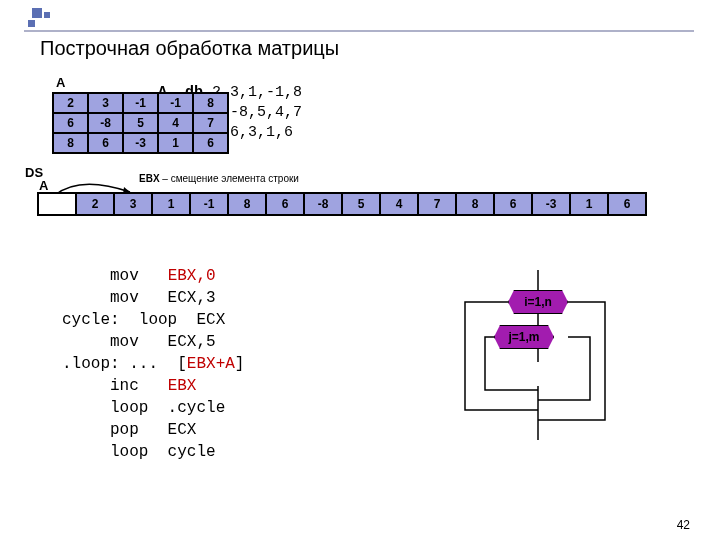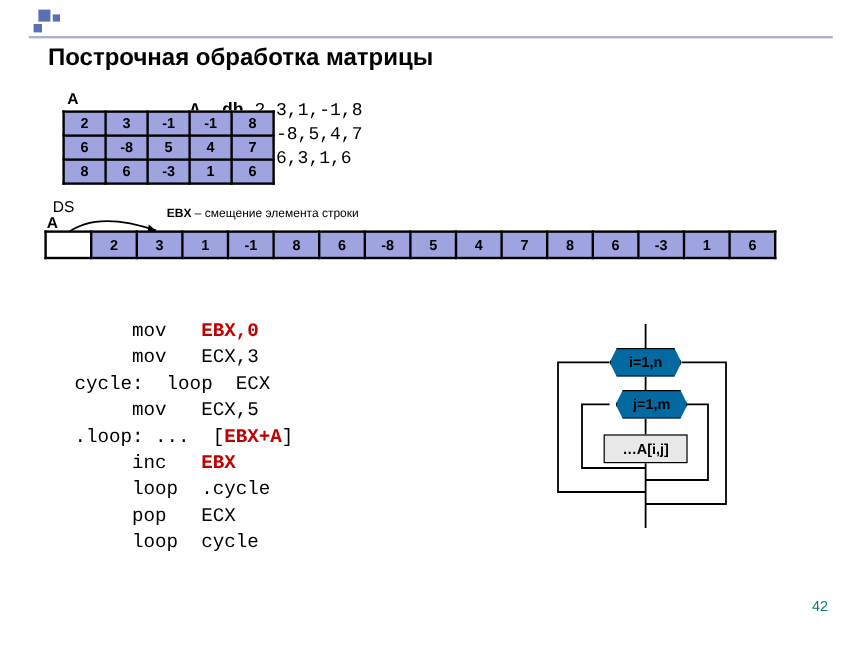--- a/index.html
+++ b/index.html
@@ -18,38 +18,38 @@
     position: absolute;
     left: 28px;
     top: 8px;
     width: 24px;
     height: 24px;
   }
   .logo .sq1 { position:absolute; left:4px; top:0; width:10px; height:10px; background:#5b6fb3; }
   .logo .sq2 { position:absolute; left:16px; top:4px; width:6px; height:6px; background:#5b6fb3; }
   .logo .sq3 { position:absolute; left:0; top:12px; width:7px; height:7px; background:#5b6fb3; }
   .rule { position:absolute; left:24px; top:30px; width:670px; height:2px; background:#aeb1c9; }
-  .title { position:absolute; left:40px; top:37px; font-size:20px; font-weight:bold; }
+  .title { position:absolute; left:40px; top:37px; font-size:20px; font-weight:normal; }
   .matrix-label { position:absolute; left:56px; top:75px; font-weight:bold; }
   .matrix-def { position:absolute; left:158px; top:83px; font-family:"Courier New",monospace; font-size:15px; line-height:20px; white-space:pre; }
   .matrix-def b { font-weight:bold; }
   .matrix-table {
     position:absolute; left:52px; top:92px;
     border-collapse: collapse;
     background:#fff;
   }
   .matrix-table td {
     border:2px solid #000;
     width:35px; height:20px;
     text-align:center;
     background:#9fa3e0;
     font-weight:bold;
     font-size:12px;
   }
-  .ds-label { position:absolute; left:44px; top:165px; font-weight:normal; }
+  .ds-label { position:absolute; left:25px; top:165px; font-weight:bold; }
   .a-label2 { position:absolute; left:39px; top:178px; font-weight:bold; }
   .ebx-text { position:absolute; left:139px; top:173px; font-size:10px; }
   .ebx-text b { font-weight:bold; }
   .arrow-curve {
     position:absolute; left:50px; top:180px; width:90px; height:20px;
   }
   .mem-table {
     position:absolute; left:37px; top:192px;
     border-collapse: collapse;
   }
@@ -61,43 +61,43 @@
     font-weight:bold;
     font-size:12px;
   }
   .mem-table td.blank { background:#fff; }
   .code {
     position:absolute; left:62px; top:265px;
     font-family:"Courier New",monospace;
     font-size:16px; line-height:22px;
     white-space:pre;
   }
-  .code .red { color:#c00000; font-weight:bold; }
+  .code .red { color:#c00000; font-weight:normal; }
   .flow {
     position:absolute; left:425px; top:270px; width:210px; height:200px;
   }
   .flow svg { position:absolute; left:0; top:0; }
   .hex {
     position:absolute;
-    background:#0369a1;
+    background:#a21caf;
     border:1.5px solid #000;
     font-size:12px; font-weight:bold;
     display:flex; align-items:center; justify-content:center;
   }
   .hex.h1 { left:83px; top:20px; width:60px; height:24px; }
-  .hex.h2 { left:88px; top:55px; width:60px; height:24px; }
+  .hex.h2 { left:69px; top:55px; width:60px; height:24px; }
   .rect3 {
     position:absolute; left:78px; top:92px; width:70px; height:24px;
     background:#e8e8e8; border:1.5px solid #000;
     font-size:12px; font-weight:bold;
     display:flex; align-items:center; justify-content:center;
   }
   
   .hex { clip-path: polygon(10% 0, 90% 0, 100% 50%, 90% 100%, 10% 100%, 0 50%); }
-  .pagenum { position:absolute; right:30px; bottom:28px; font-size:12px; color:#0f766e; }
+  .pagenum { position:absolute; right:30px; bottom:8px; font-size:12px; color:#000000; }
 </style>
 </head>
 <body>
 
 <div class="logo">
   <div class="sq1"></div>
     <div class="sq2"></div>
     <div class="sq3"></div>
 </div>
 <div class="rule"></div>
@@ -188,16 +188,15 @@
     <path d="M113 120 L60 120 L60 67 L83 67" stroke="#000" stroke-width="1.5" fill="none"></path>
 
     <path d="M113 140 L40 140 L40 32 L83 32" stroke="#000" stroke-width="1.5" fill="none"></path>
 
     <path d="M143 67 L165 67 L165 130 L113 130" stroke="#000" stroke-width="1.5" fill="none"></path>
 
     <path d="M143 32 L180 32 L180 150 L113 150" stroke="#000" stroke-width="1.5" fill="none"></path>
   </svg>
   <div class="hex h1">i=1,n</div>
   <div class="hex h2">j=1,m</div>
-  <div class="rect3">…A[i,j]</div>
 </div>
 
 <div class="pagenum">42</div>
 
 </body></html>

